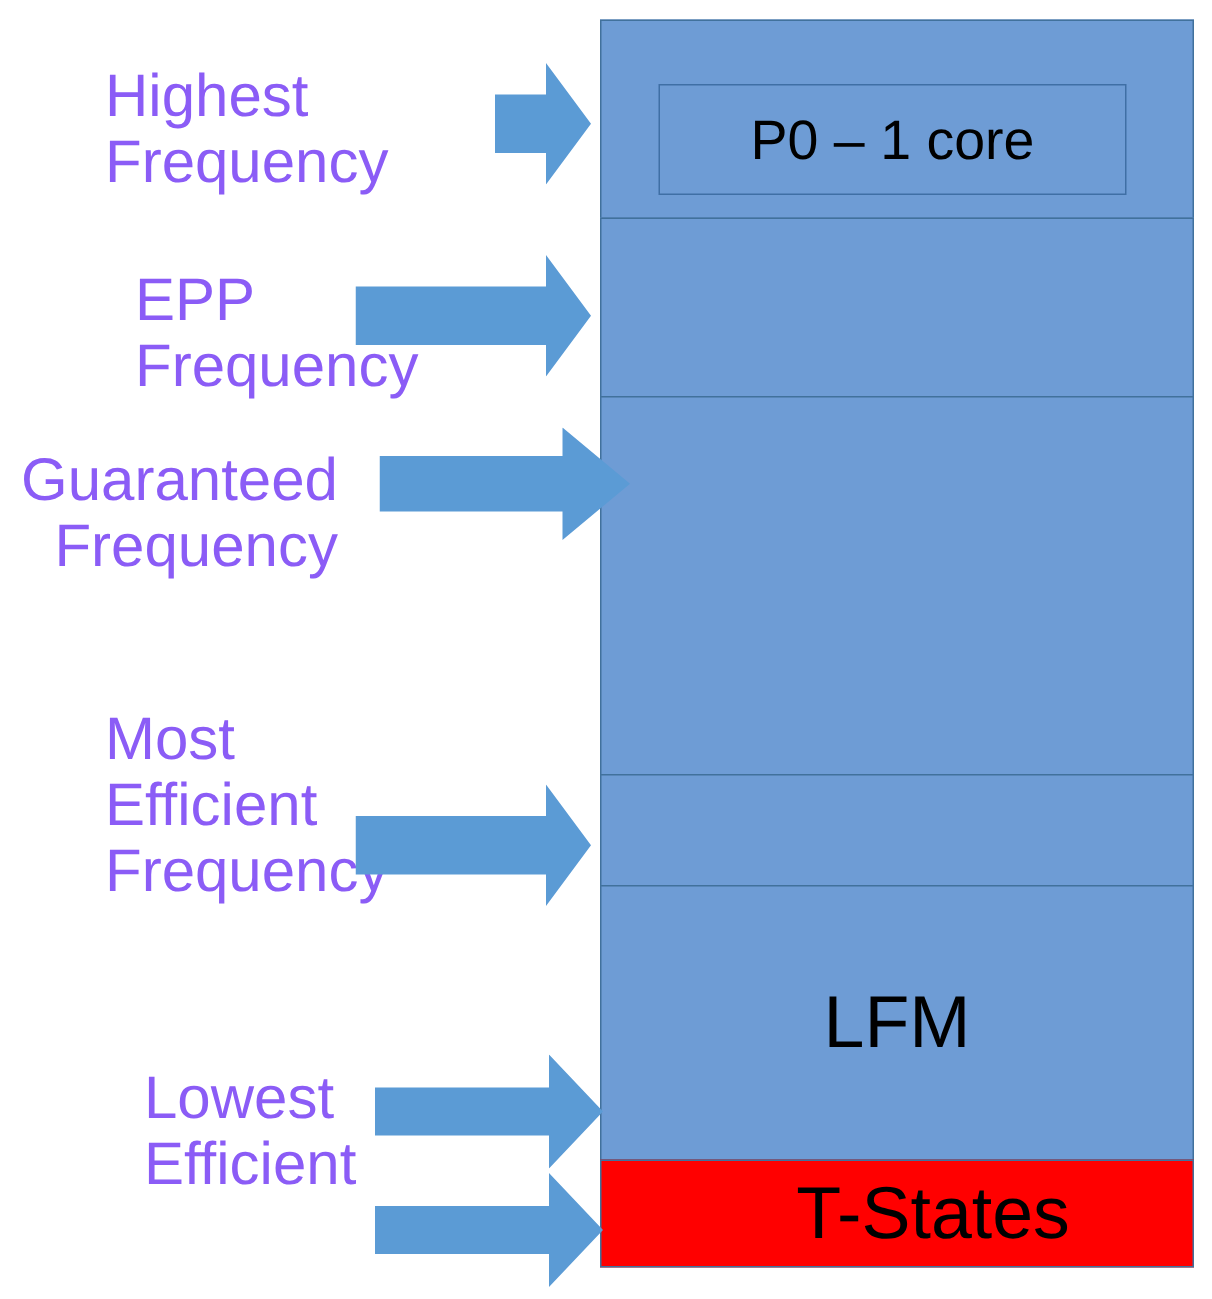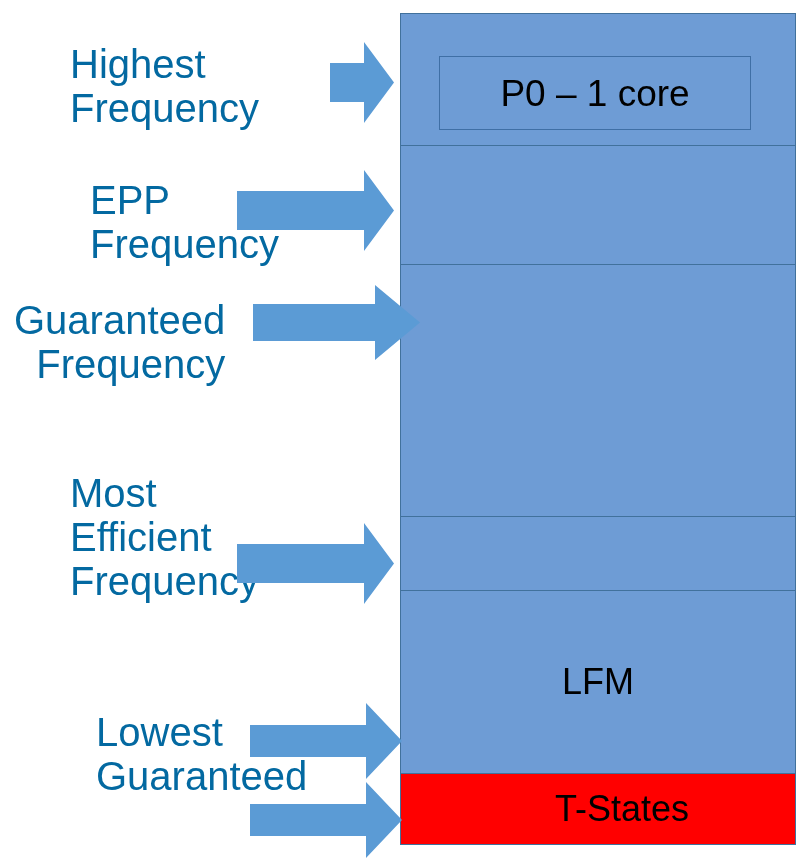--- a/index.html
+++ b/index.html
@@ -56,39 +56,39 @@
     border: 1px solid #3F6FA5;
     background: transparent;
     display: flex;
     align-items: center;
     justify-content: center;
   }
   #p0-box .seg-text { font-size: 37px; }
 
   .seg-text {
     color: #000000;
-    font-size: 36px;
+    font-size: 49px;
     line-height: 1;
     white-space: nowrap;
   }
   .seg-centered {
     position: absolute;
     left: 0;
     width: 100%;
     display: flex;
     align-items: center;
     justify-content: center;
   }
   #lfm-label     { top: 577px; height: 184px; }
   #tstates-label { top: 760px; height: 72px; padding-left: 24px;  }
 
   
   .label {
     position: absolute;
-    color: #0369a1;
+    color: #8b5cf6;
     font-size: 40px;
     line-height: 1.10;
     white-space: pre-line;
     text-align: left;
   }
 
   
   .arrow { position: absolute; }
   .arrow svg { display: block; }
 </style>
@@ -129,21 +129,21 @@
 Frequency</div>
 
 <div class="label" style="left:14px; top:298px;text-align:right;">Guaranteed
 Frequency</div>
 
 <div class="label" style="left:70px; top:471px;">Most
 Efficient
 Frequency</div>
 
 <div class="label" style="left:96px; top:710px;">Lowest
-Guaranteed</div>
+Efficient</div>
 
 <div class="arrow" style="left:330px; top:42px;">
   <svg width="64" height="81" viewBox="0 0 64 81">
     <polygon points="0,21 34,21 34,0 64,40.5 34,81 34,60 0,60" fill="#5B9BD5"></polygon>
   </svg>
 </div>
 
 <div class="arrow" style="left:237px; top:170px;">
   <svg width="157" height="81" viewBox="0 0 157 81">
     <polygon points="0,21 127,21 127,0 157,40.5 127,81 127,60 0,60" fill="#5B9BD5"></polygon>

